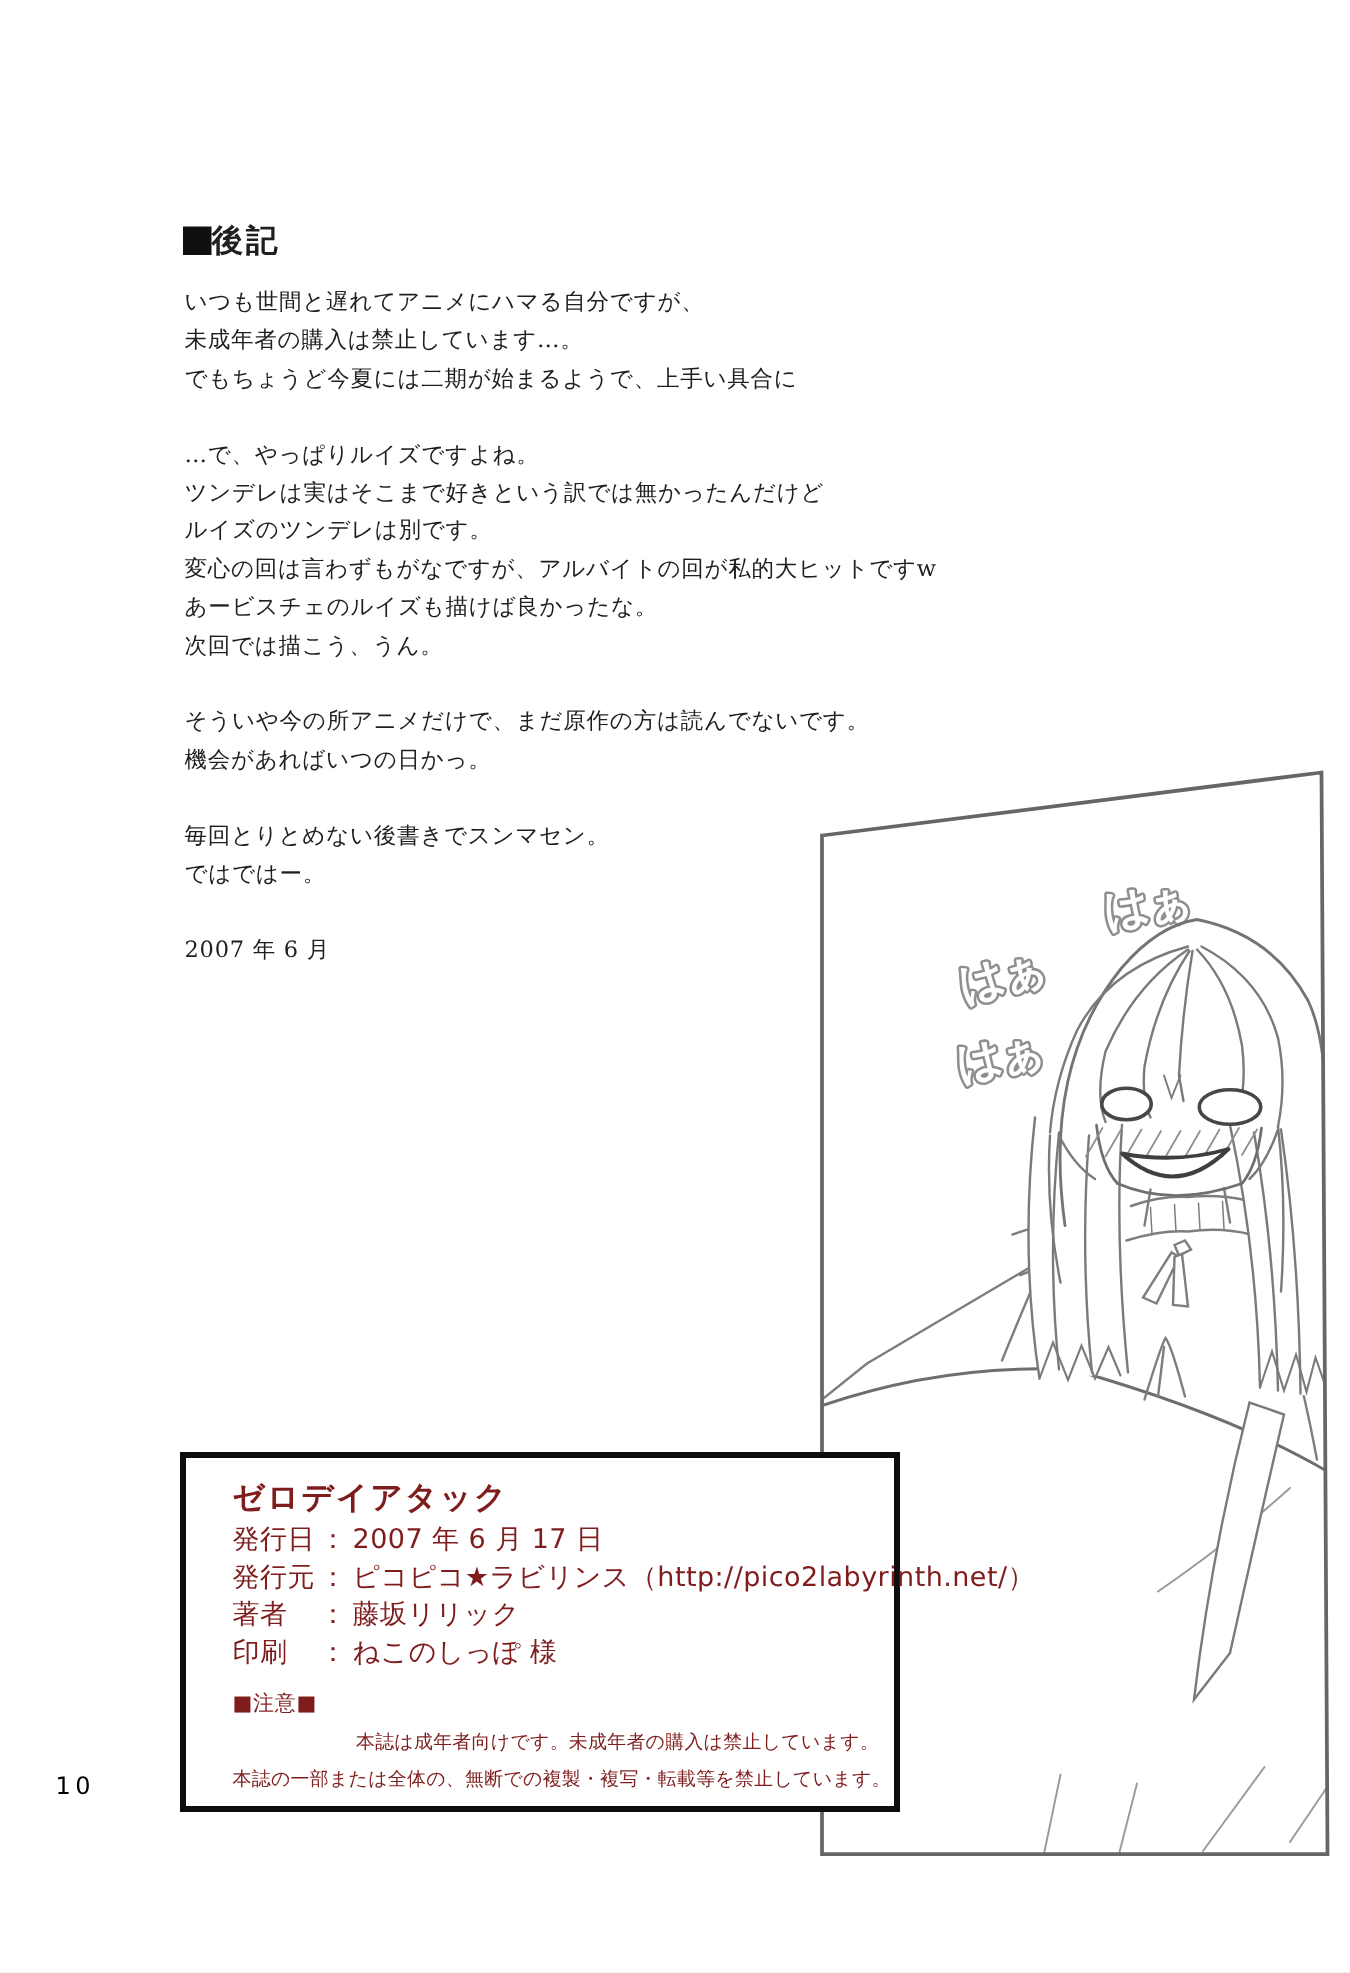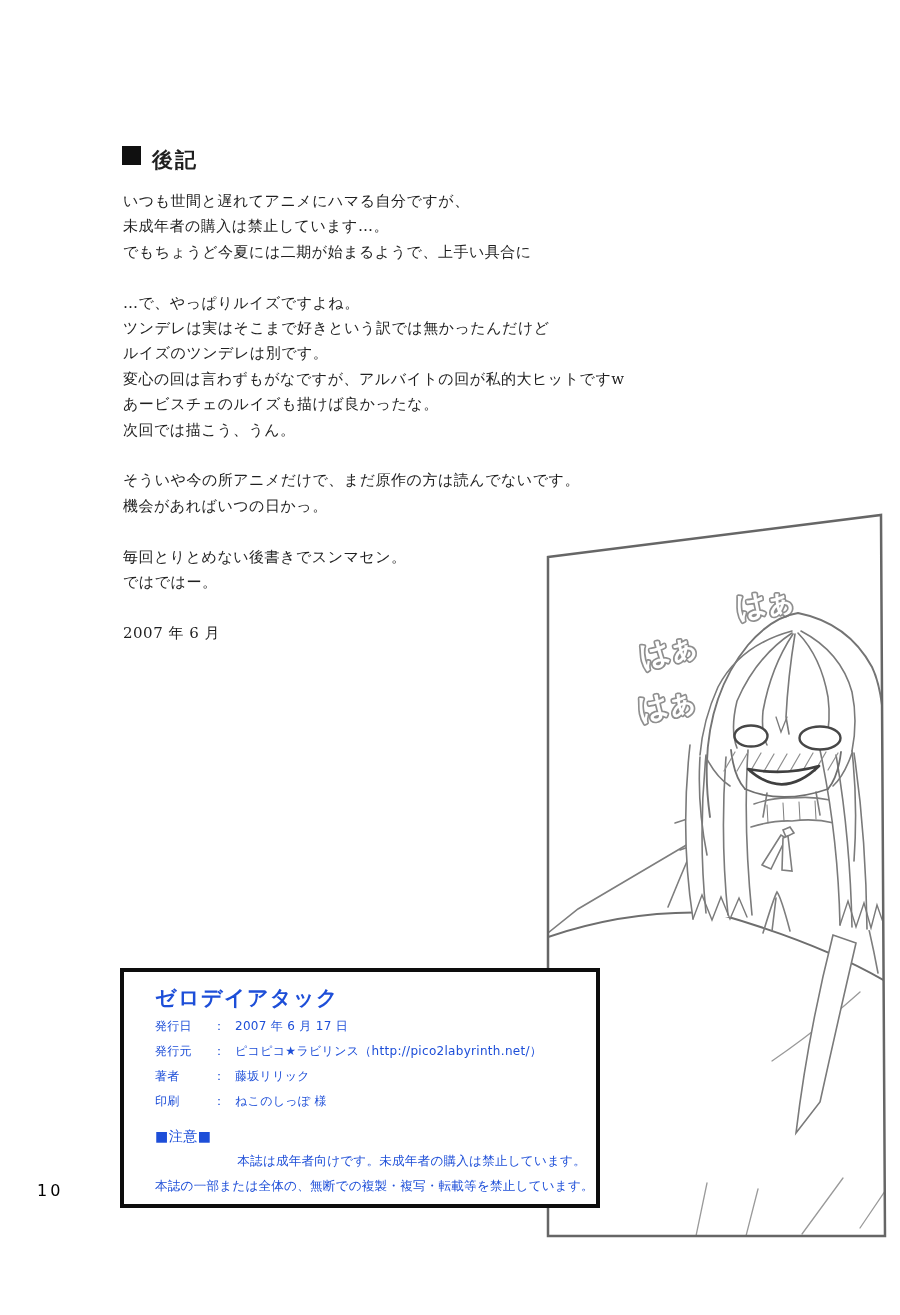--- a/index.html
+++ b/index.html
@@ -2,40 +2,40 @@
 <html><head>
 <meta charset="utf-8">
 <style>
   html,body{margin:0;padding:0;background:#e8e8e8;}
   .page{
     position:relative;width:900px;height:1315px;background:#ffffff;
     font-family:"DejaVu Serif","Liberation Serif",serif;color:#1f1f1f;
     overflow:hidden;margin:0 auto;
   }
   
-  .heading{position:absolute;left:122px;top:146px;display:flex;gap:11px;}
+  .heading{position:absolute;left:122px;top:146px;display:flex;align-items:center;}
   .heading .sq{width:19px;height:19px;background:#101010;flex:0 0 auto;}
   .heading .htxt{font-size:21px;font-weight:bold;letter-spacing:2px;}
   
   .bodytext{position:absolute;left:123px;top:189px;width:505px;font-size:15px;line-height:25.4px;letter-spacing:.5px;}
   .bodytext .para{margin:0 0 25.4px 0;}
   .bodytext .line{white-space:nowrap;}
   .date-line{white-space:nowrap;}
   
   .pagenum{position:absolute;left:37px;top:1181px;font-family:"DejaVu Sans","Liberation Sans",sans-serif;
     font-size:16px;color:#000000;letter-spacing:3px;}
   
   .colophon{
     position:absolute;left:120px;top:968px;width:480px;height:240px;box-sizing:border-box;
     background:#ffffff;border:4px solid #0d0d0d;z-index:3;
-    font-family:"DejaVu Sans","Liberation Sans",sans-serif;color:#1d4ed8;
+    font-family:"DejaVu Sans","Liberation Sans",sans-serif;color:#7f1d1d;
     padding:13px 10px 0 31px;
   }
   .c-title{font-size:21px;font-weight:bold;letter-spacing:1.5px;line-height:26px;margin-bottom:3px;}
-  .c-row{display:flex;font-size:12px;line-height:25px;letter-spacing:.3px;white-space:nowrap;}
+  .c-row{display:flex;font-size:18px;line-height:25px;letter-spacing:.3px;white-space:nowrap;}
   .c-label{width:58px;flex:0 0 auto;}
   .c-sep{width:22px;flex:0 0 auto;text-align:left;}
   .c-notice-head{font-size:14px;font-weight:normal;line-height:24px;margin-top:10px;letter-spacing:.5px;}
   .c-notice-line{font-size:12.6px;line-height:25px;letter-spacing:.2px;white-space:nowrap;text-align:right;}
   
   .illust{position:absolute;left:540px;top:505px;z-index:1;}
   .snd{
     font-family:"DejaVu Sans","Liberation Sans",sans-serif;font-weight:bold;font-size:30px;
     fill:#ffffff;stroke:#8f8f8f;stroke-width:3.4px;paint-order:stroke;stroke-linejoin:round;
     letter-spacing:-2px;

